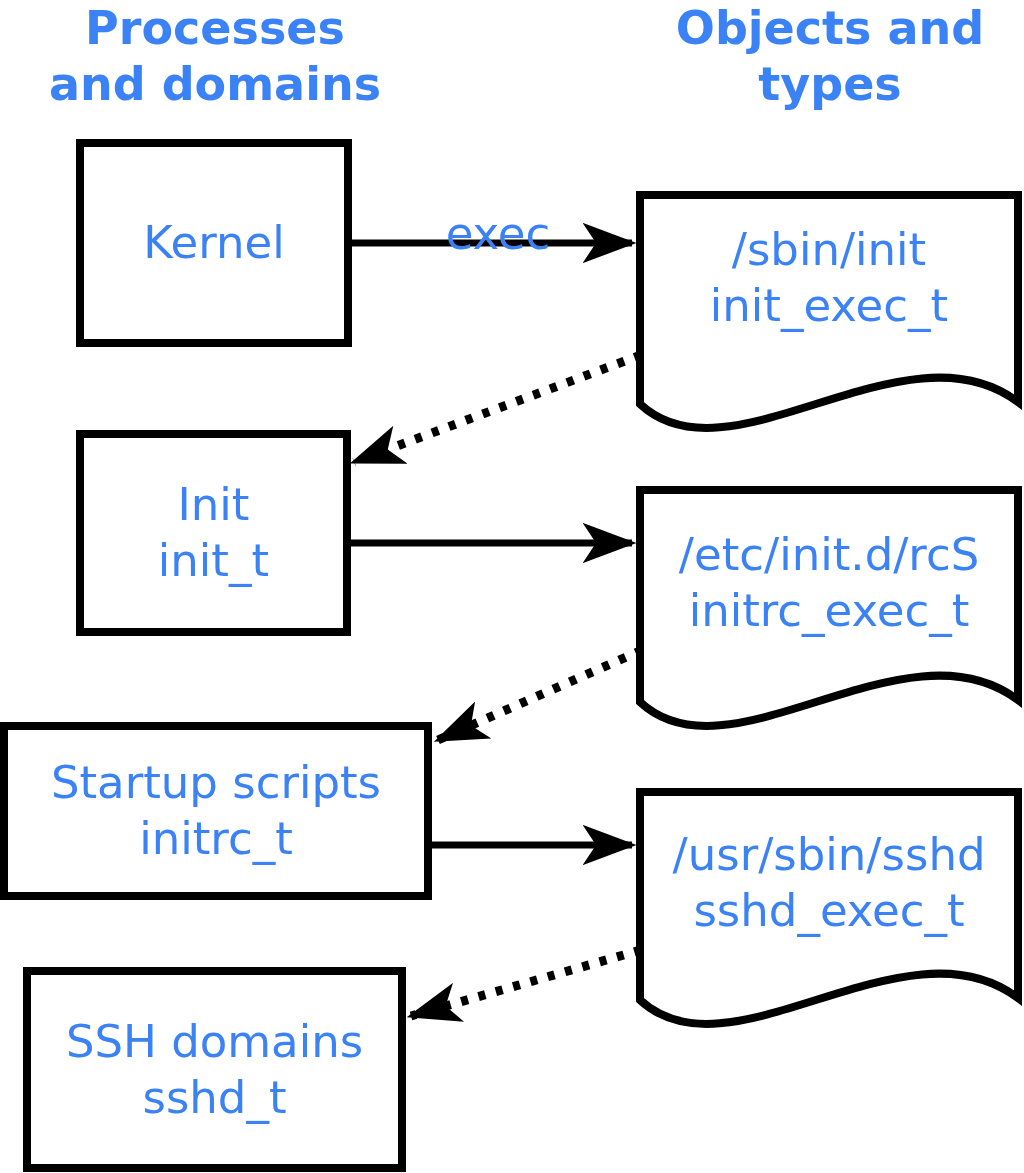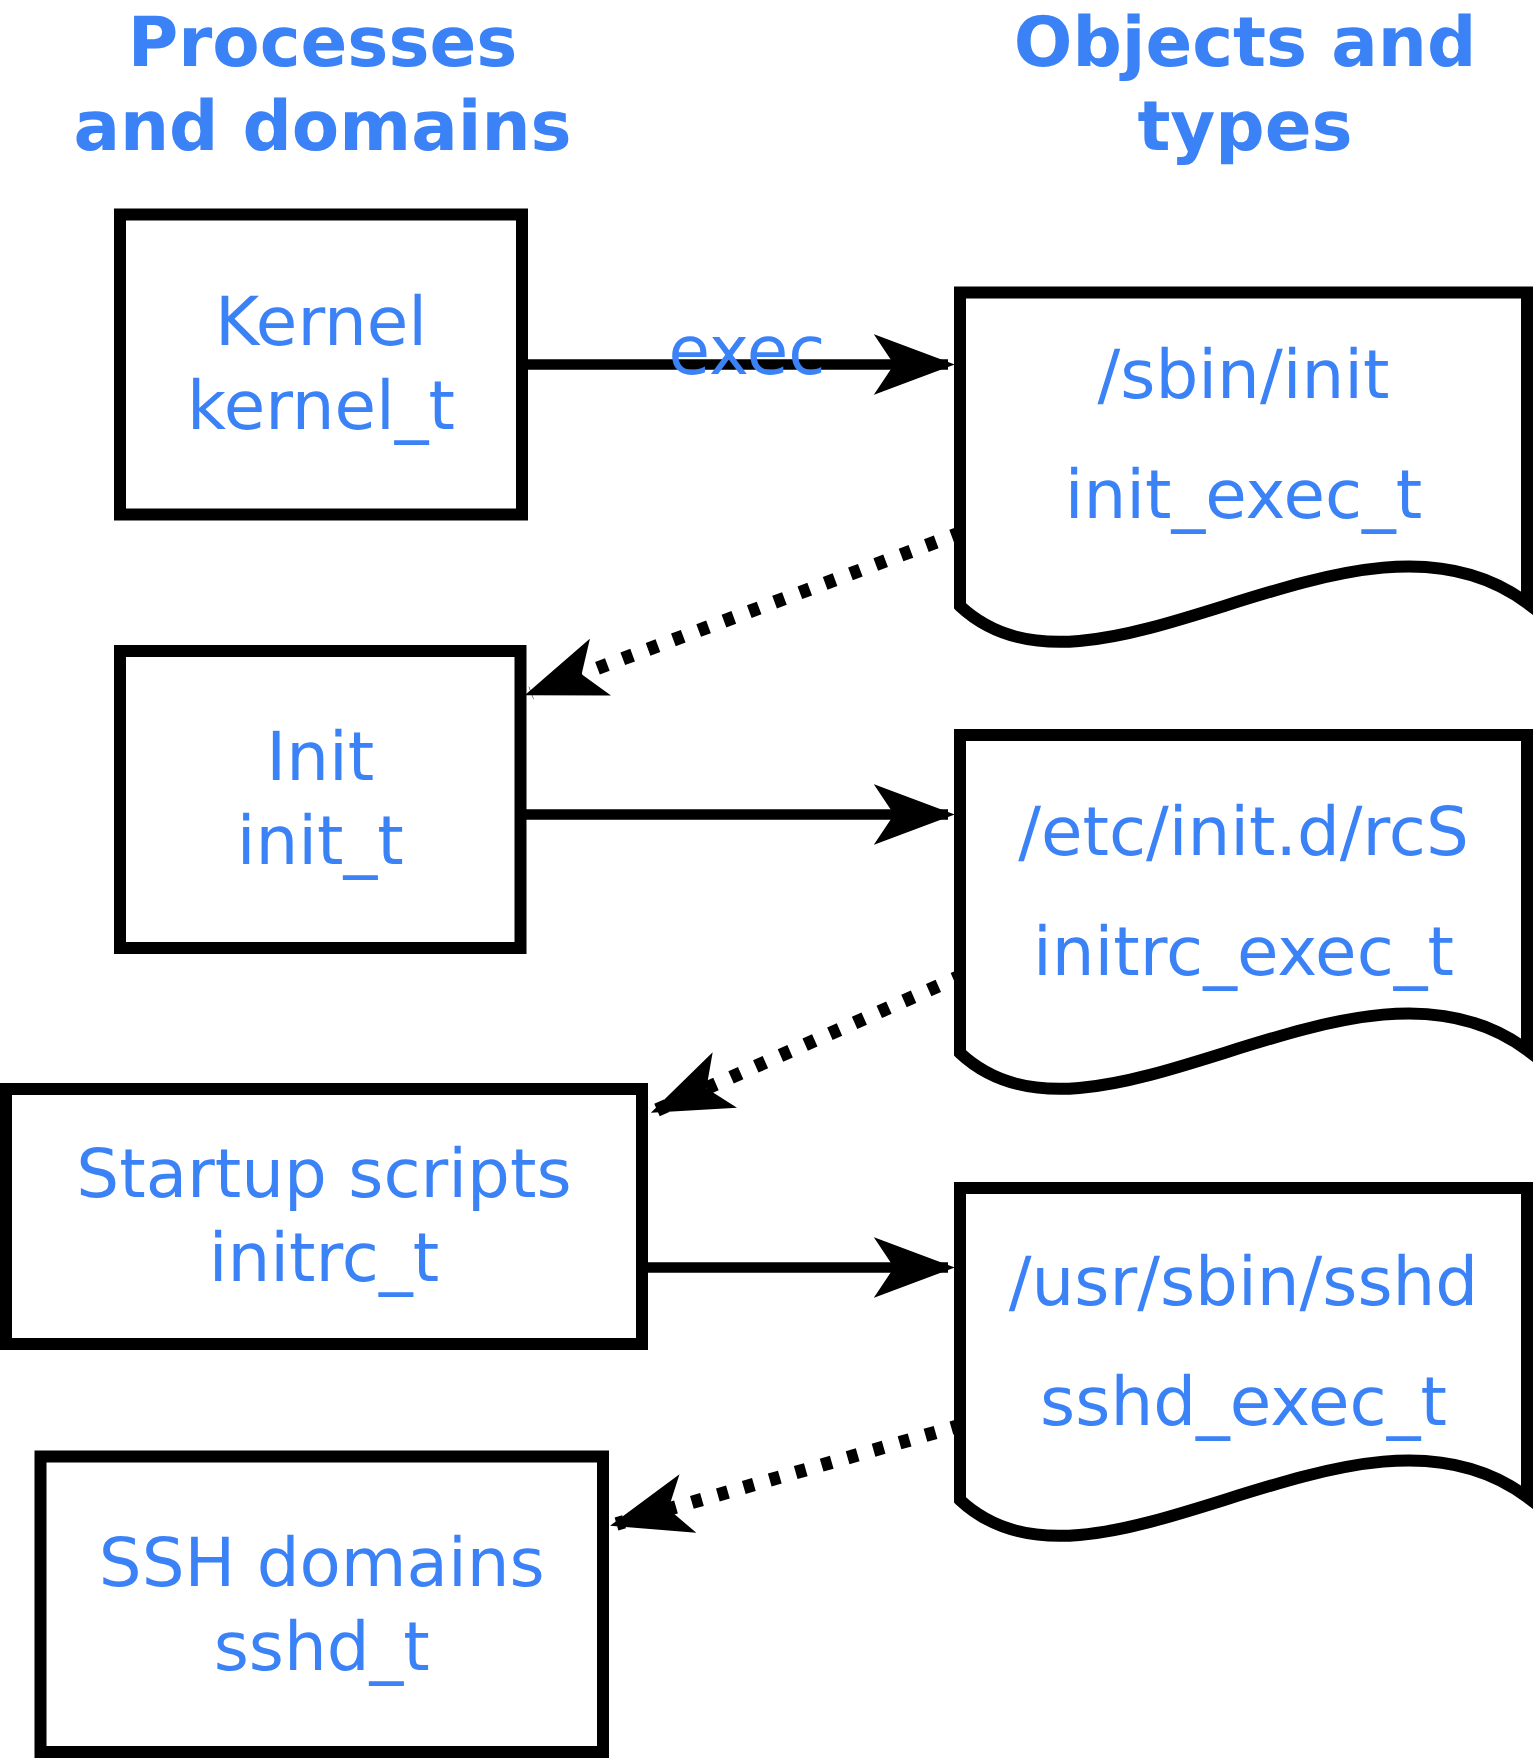--- a/index.html
+++ b/index.html
@@ -49,21 +49,20 @@
     position: absolute;
     display: flex;
     flex-direction: column;
     align-items: center;
     text-align: center;
     font-size: 45px;
     line-height: 56px;
     z-index: 3;
     width: 378px;
     left: 640px;
-    gap: 24px;
   }
   #doc-text-1 { top: 222px; }
   #doc-text-2 { top: 527px; }
   #doc-text-3 { top: 827px; align-items: center; }
 
   .col-header {
     position: absolute;
     top: 0px;
     width: 380px;
     font-weight: bold;
@@ -101,21 +100,20 @@
     <div>Processes</div>
     <div>and domains</div>
   </div>
   <div class="col-header" id="header-right">
     <div>Objects and</div>
     <div>types</div>
   </div>
 
   <div class="pbox" id="box-kernel">
     <div>Kernel</div>
-    <div>kernel_t</div>
   </div>
   <div class="pbox" id="box-init">
     <div>Init</div>
     <div>init_t</div>
   </div>
   <div class="pbox" id="box-startup">
     <div>Startup scripts</div>
     <div>initrc_t</div>
   </div>
   <div class="pbox" id="box-sshd">

